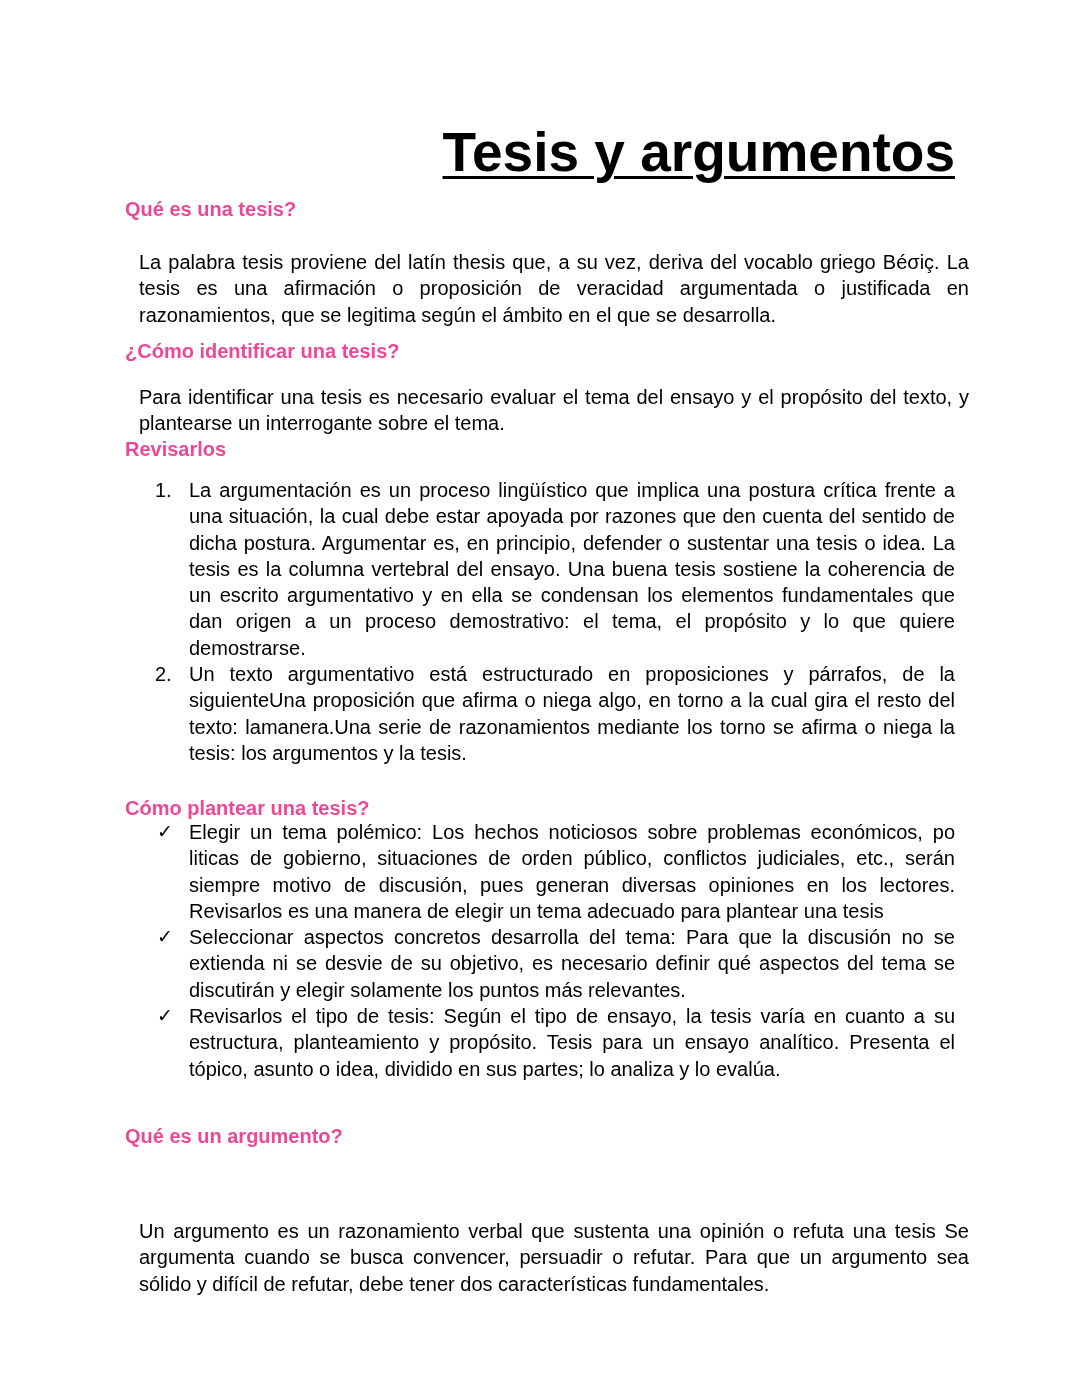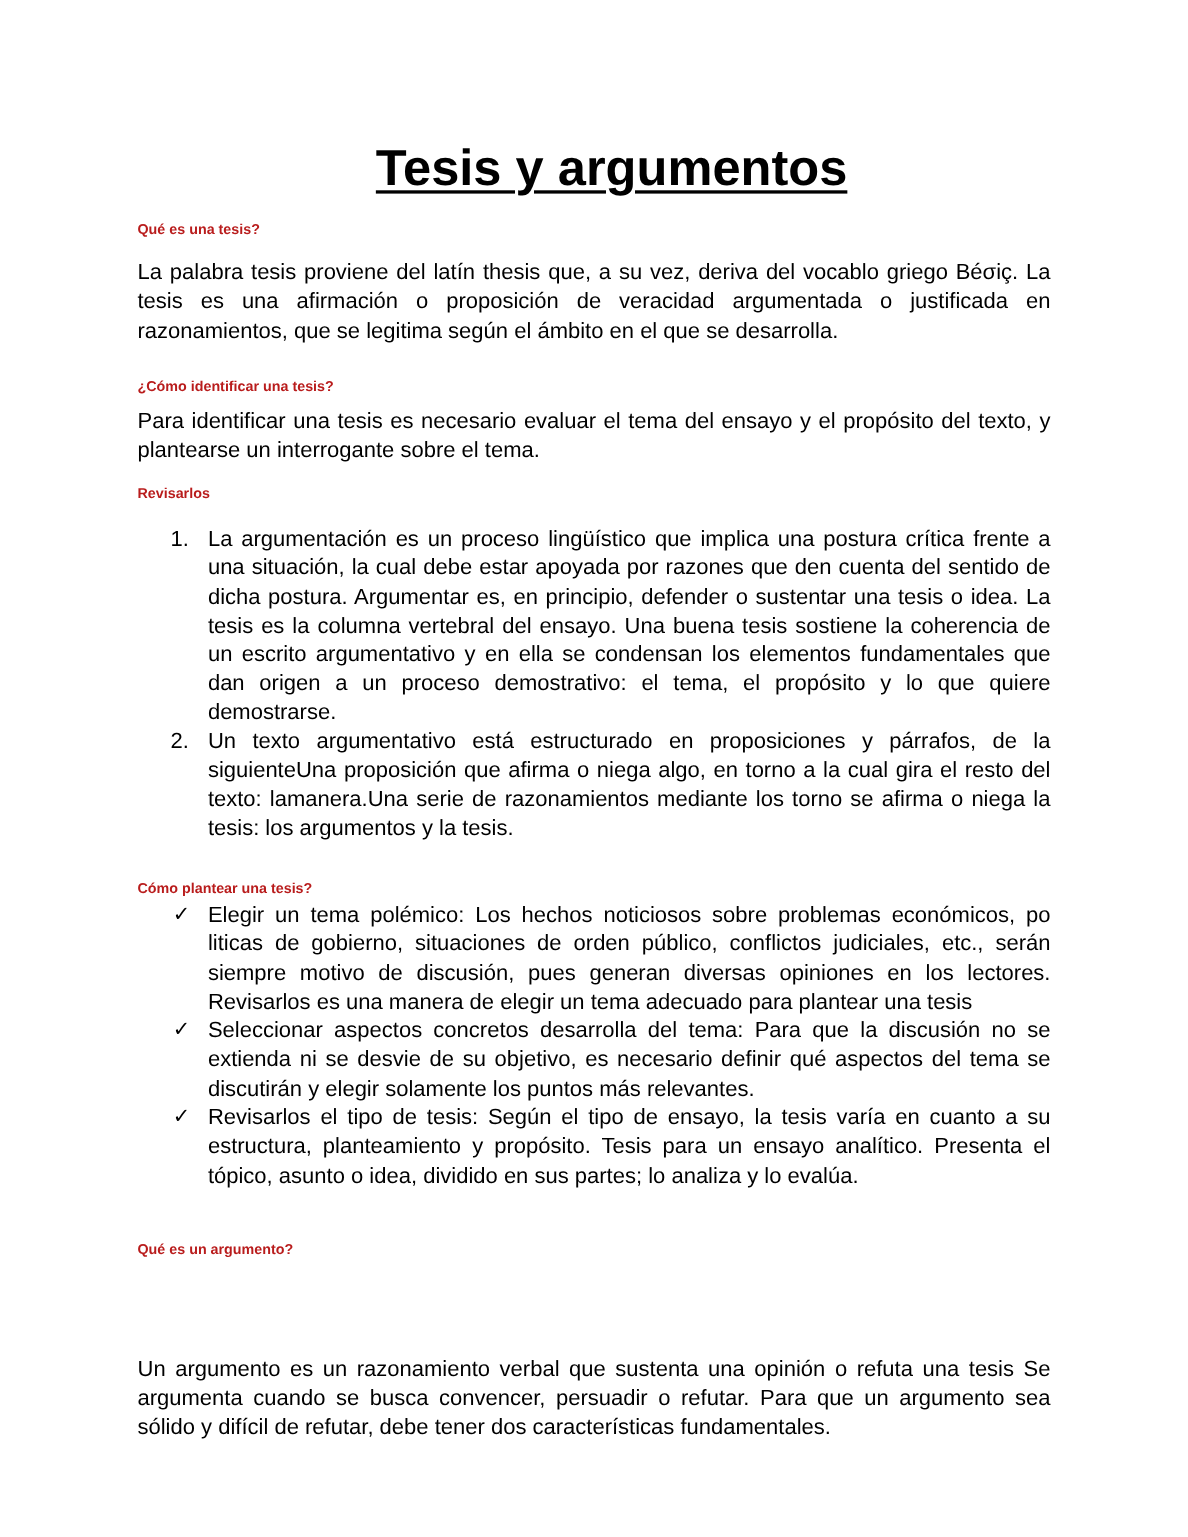--- a/index.html
+++ b/index.html
@@ -2,29 +2,29 @@
 <html><head>
   <meta charset="utf-8">
   <style>
     html, body { margin: 0; padding: 0; background: #ffffff; }
     body {
       width: 1080px; height: 1397px; position: relative; overflow: hidden;
       font-family: "Liberation Sans", sans-serif; color: #000000;
     }
     .page { position: absolute; left: 125px; top: 0; width: 830px; }
     .title {
-      position: absolute; top: 124px; left: 16px; width: 830px; text-align: center;
-      font-size: 46px; font-weight: bold; margin: 0; line-height: 56px;
+      position: absolute; top: 124px; left: 0; width: 830px; text-align: right;
+      font-size: 55px; font-weight: bold; margin: 0; line-height: 56px;
     }
     .title span { text-decoration: underline; text-decoration-thickness: 3px; text-underline-offset: 5px; }
     .h {
-      position: absolute; left: 0; font-size: 13px; font-weight: bold; color: #b91c1c; margin: 0; line-height: 26px;
+      position: absolute; left: 0; font-size: 20px; font-weight: bold; color: #ec4899; margin: 0; line-height: 26px;
     }
     .p {
-      position: absolute; left: 0; width: 830px; font-size: 20px; line-height: 26.3px; margin: 0; text-align: justify;
+      position: absolute; left: 0; width: 830px; font-size: 20px; line-height: 26.3px; margin: 14px; text-align: justify;
     }
     .list { position: absolute; left: 0; width: 830px; margin: 0; padding: 0; list-style: none; }
     .list li { position: relative; padding-left: 64px; font-size: 20px; line-height: 26.3px; text-align: justify; }
     .list .marker { position: absolute; left: 30px; top: 0; }
     .check .marker { left: 32px; font-size: 19px; }
     b { font-weight: normal; }
   </style>
 </head>
 <body>
 
@@ -59,14 +59,14 @@
       <span class="marker">✓</span>
       <b>Seleccionar aspectos concretos desarrolla del tema:</b><span> Para que la discusión no se extienda ni se desvie de su objetivo, es necesario definir qué aspectos del tema se discutirán y elegir solamente los puntos más relevantes.</span>
     </li>
     <li>
       <span class="marker">✓</span>
       <b>Revisarlos el tipo de tesis:</b><span> Según el tipo de ensayo, la tesis varía en cuanto a su estructura, planteamiento y propósito. Tesis para un ensayo analítico. Presenta el tópico, asunto o idea, dividido en sus partes; lo analiza y lo evalúa.</span>
     </li>
   </ul>
 
   <h2 class="h" style="top:1123px">Qué es un argumento?</h2>
-  <p class="p" style="top:1232px">Un argumento es un razonamiento verbal que sustenta una opinión o refuta una tesis Se argumenta cuando se busca convencer, persuadir o refutar. Para que un argumento sea sólido y difícil de refutar, debe tener dos características fundamentales.</p>
+  <p class="p" style="top:1204px">Un argumento es un razonamiento verbal que sustenta una opinión o refuta una tesis Se argumenta cuando se busca convencer, persuadir o refutar. Para que un argumento sea sólido y difícil de refutar, debe tener dos características fundamentales.</p>
 </div>
 
 </body></html>

